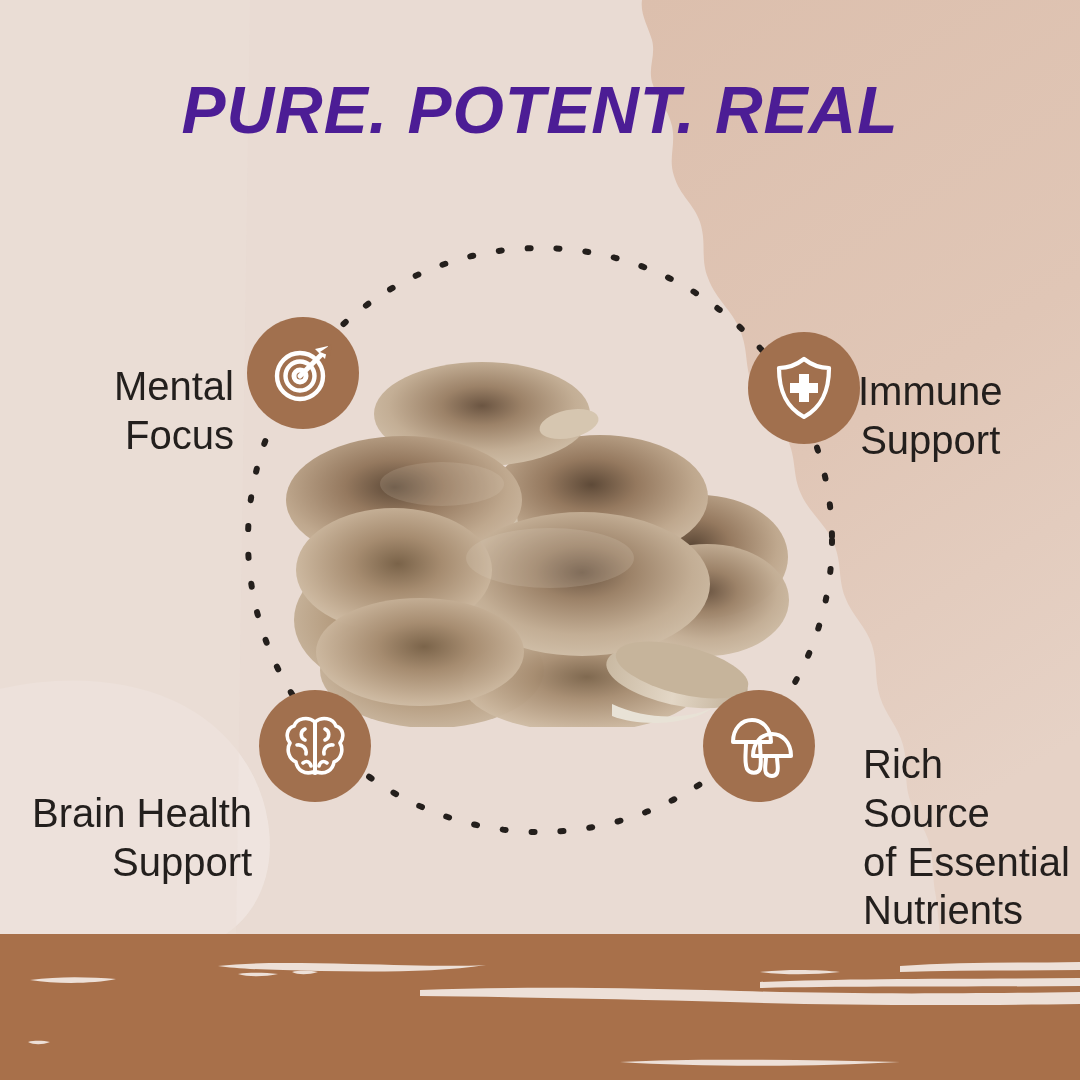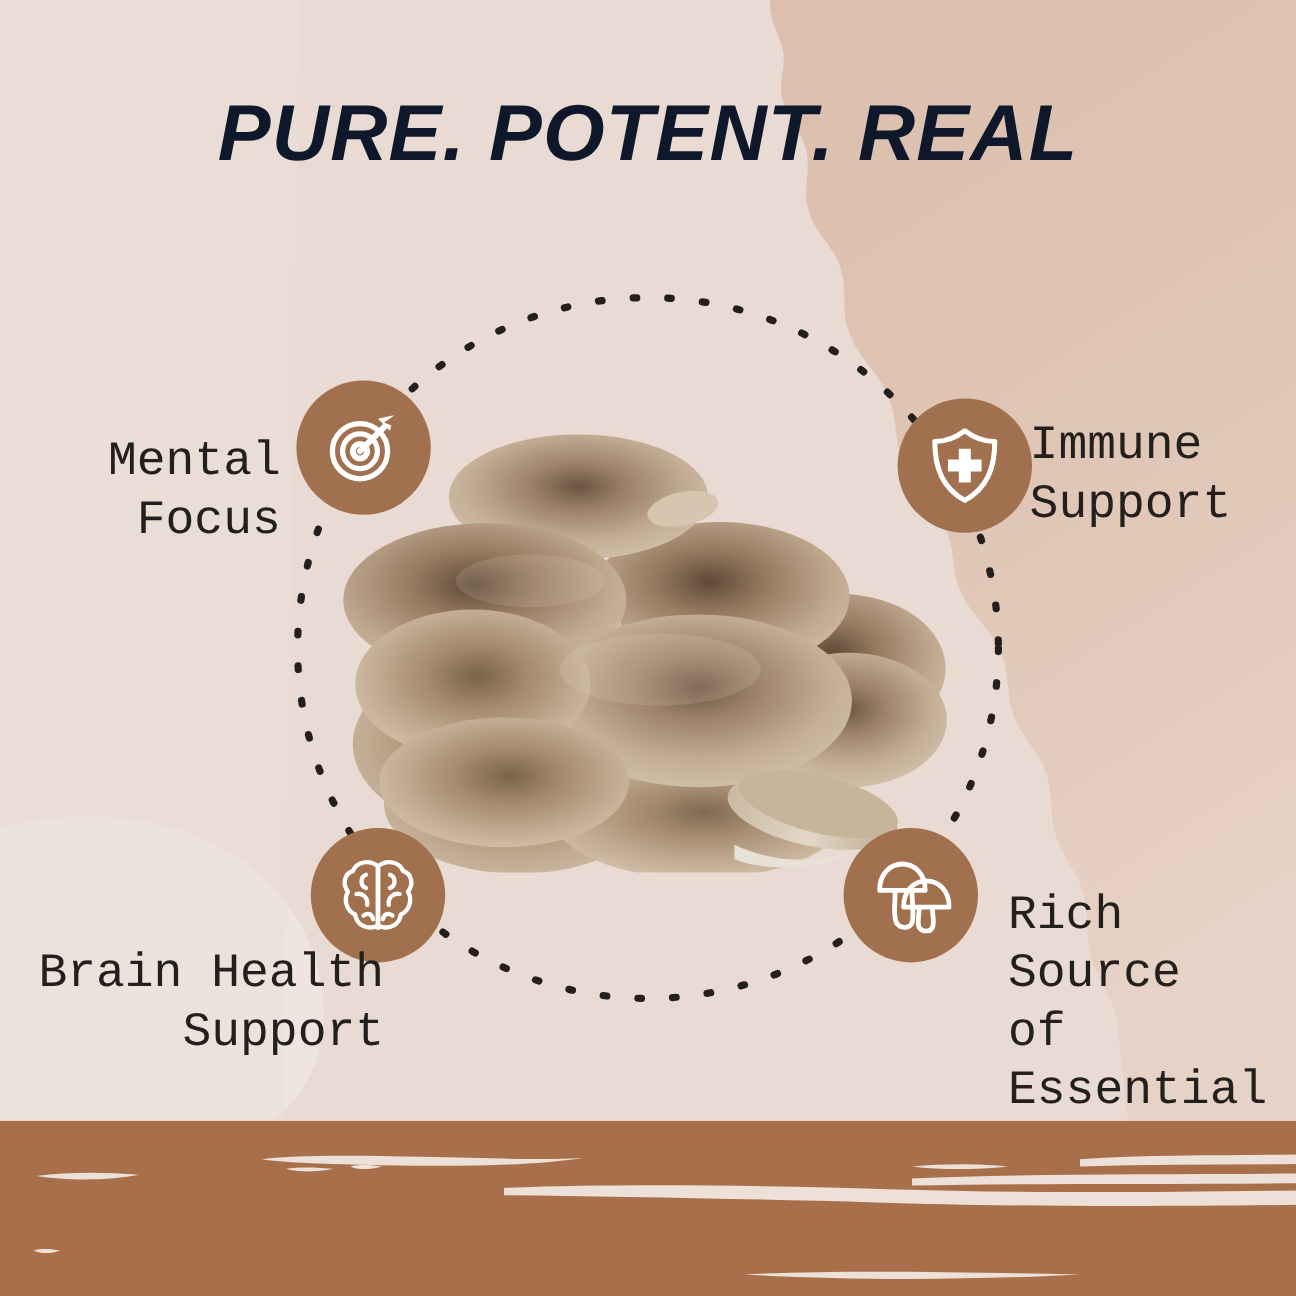--- a/index.html
+++ b/index.html
@@ -29,21 +29,21 @@
     position: absolute;
     left: 0;
     right: 0;
     top: 72px;
     text-align: center;
     font-family: "Liberation Sans", sans-serif;
     font-size: 66px;
     font-weight: bold;
     font-style: italic;
     letter-spacing: 1px;
-    color: #0f172a;
+    color: #4c1d95;
     white-space: nowrap;
     z-index: 6;
   }
 
   
   .product-photo {
     position: absolute;
     left: 282px;
     top: 352px;
     width: 510px;
@@ -76,31 +76,31 @@
   .badge svg { display: block; }
 
   .badge-focus   { left: 247px; top: 317px; }
   .badge-immune  { left: 748px; top: 332px; }
   .badge-brain   { left: 259px; top: 690px; }
   .badge-nutri   { left: 703px; top: 690px; }
 
   
   .label {
     position: absolute;
-    font-family: Liberation Mono, monospace;
+    font-family: Liberation Sans, sans-serif;
     font-size: 40px;
     line-height: 1.22;
     color: #231F1D;
     z-index: 5;
     white-space: pre-line;
   }
   .label-focus   { right: 846px; top: 362px; text-align: right; }
-  .label-immune  { left: 858px;  top: 349px; text-align: left;  }
+  .label-immune  { left: 858px;  top: 367px; text-align: center;  }
   .label-brain   { left: 32px;   top: 789px; text-align: right;  }
-  .label-nutri   { left: 840px;  top: 740px; text-align: left;  }
+  .label-nutri   { left: 863px;  top: 740px; text-align: left;  }
 
   
   .bottom-band {
     position: absolute;
     left: 0;
     bottom: 0;
     width: 1080px;
     height: 146px;
     z-index: 7;
   }

